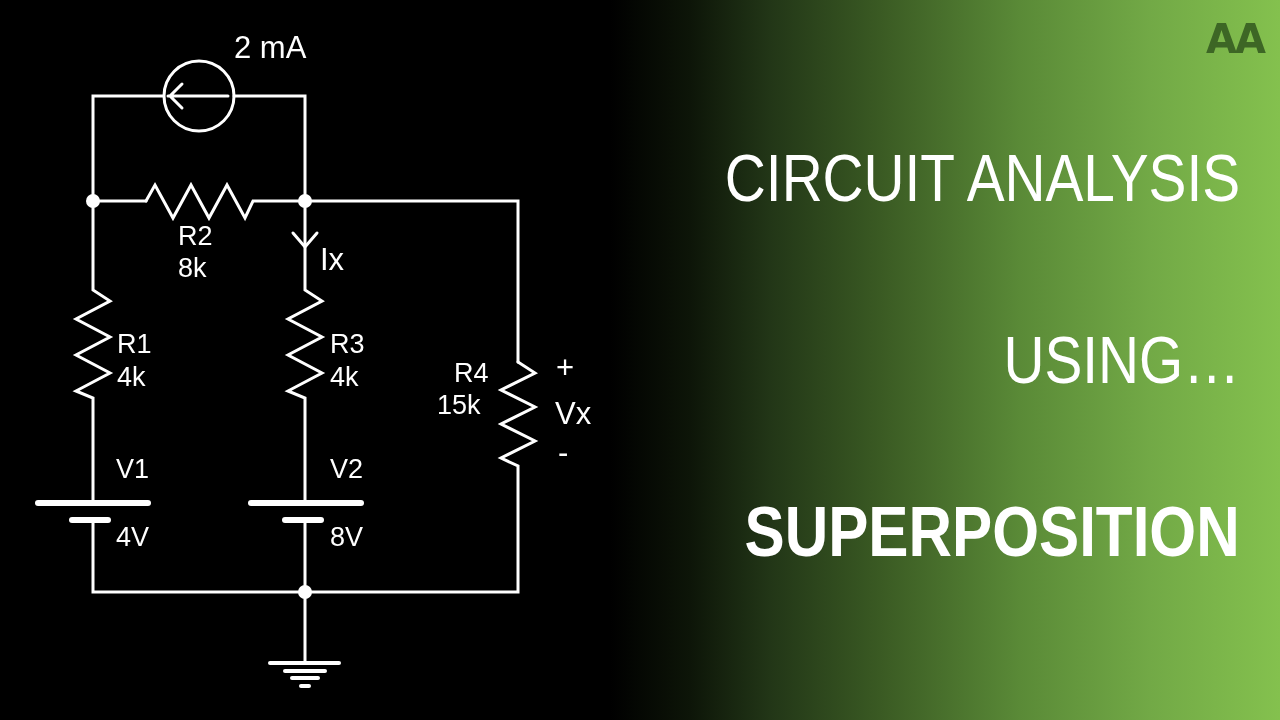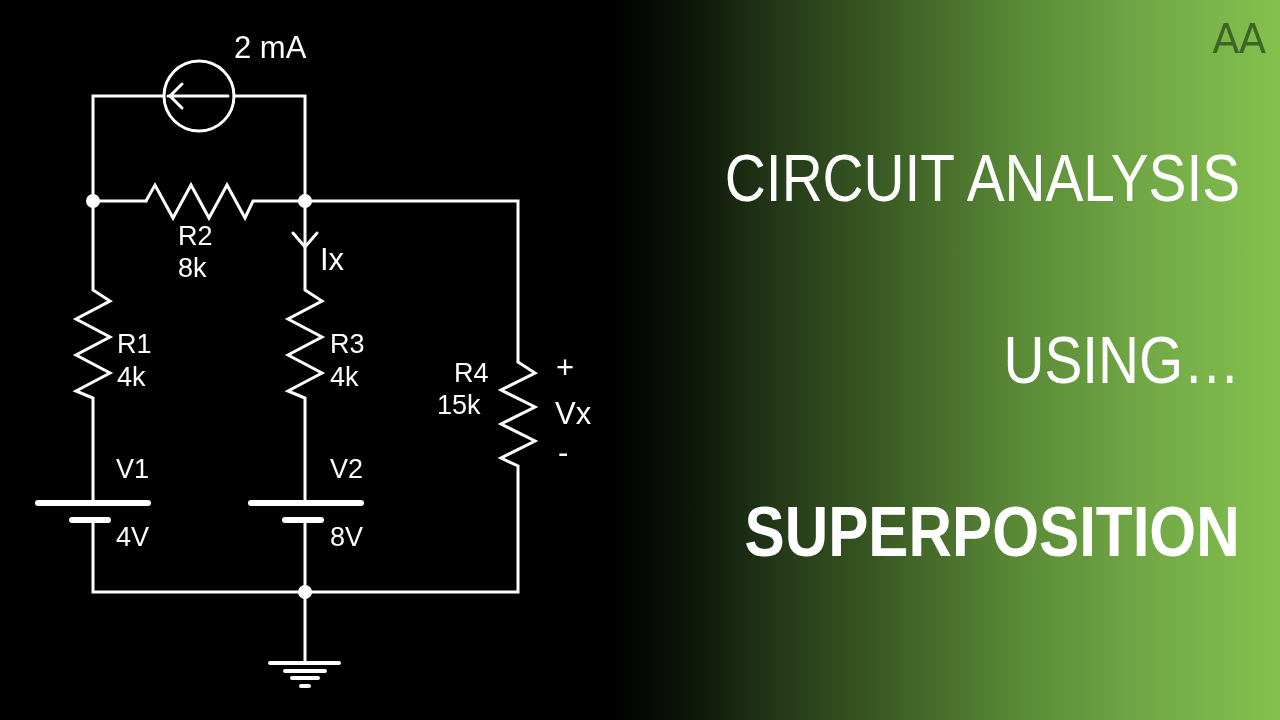--- a/index.html
+++ b/index.html
@@ -12,21 +12,21 @@
   .wire { stroke: #ffffff; stroke-width: 3; fill: none; stroke-linecap: round; stroke-linejoin: miter; }
   .plate { stroke: #ffffff; stroke-width: 6; stroke-linecap: round; }
   .gnd { stroke: #ffffff; stroke-width: 4; stroke-linecap: round; }
   .lbl { fill: #ffffff; font-family: "Liberation Sans", sans-serif; font-size: 27px; }
   .lbl-lg { fill: #ffffff; font-family: "Liberation Sans", sans-serif; font-size: 31px; }
   .title { position: absolute; right: 40px; color: #ffffff; white-space: nowrap; font-family: "DejaVu Sans", sans-serif; }
   .t-light { font-weight: 200; font-size: 66px; letter-spacing: 0px; transform: scaleX(0.86); transform-origin: right center; font-family: "Liberation Sans", sans-serif; font-weight: normal; }
   #title-line1 { top: 140px; }
   #title-line2 { top: 322px; }
   #title-line3 { top: 492px; font-weight: bold; font-size: 70px; transform: scaleX(0.86); transform-origin: right center; font-family: "Liberation Sans", sans-serif; }
-  #logo { position: absolute; right: 16px; top: 16px; color: #3d6625; font-weight: normal; font-size: 40px; font-family: "DejaVu Sans", sans-serif; letter-spacing: -2px; }
+  #logo { position: absolute; right: 16px; top: 16px; color: #3d6625; font-weight: bold; font-size: 40px; font-family: "DejaVu Sans", sans-serif; letter-spacing: -2px; }
 </style>
 </head>
 <body>
 
 <svg id="schematic" width="640" height="720" viewBox="0 0 640 720">
 
   <path class="wire" d="M93,201 L93,96 L163,96"></path>
   <path class="wire" d="M234,96 L305,96 L305,201"></path>
   <g>
     <circle cx="199" cy="96" r="35" class="wire"></circle>

